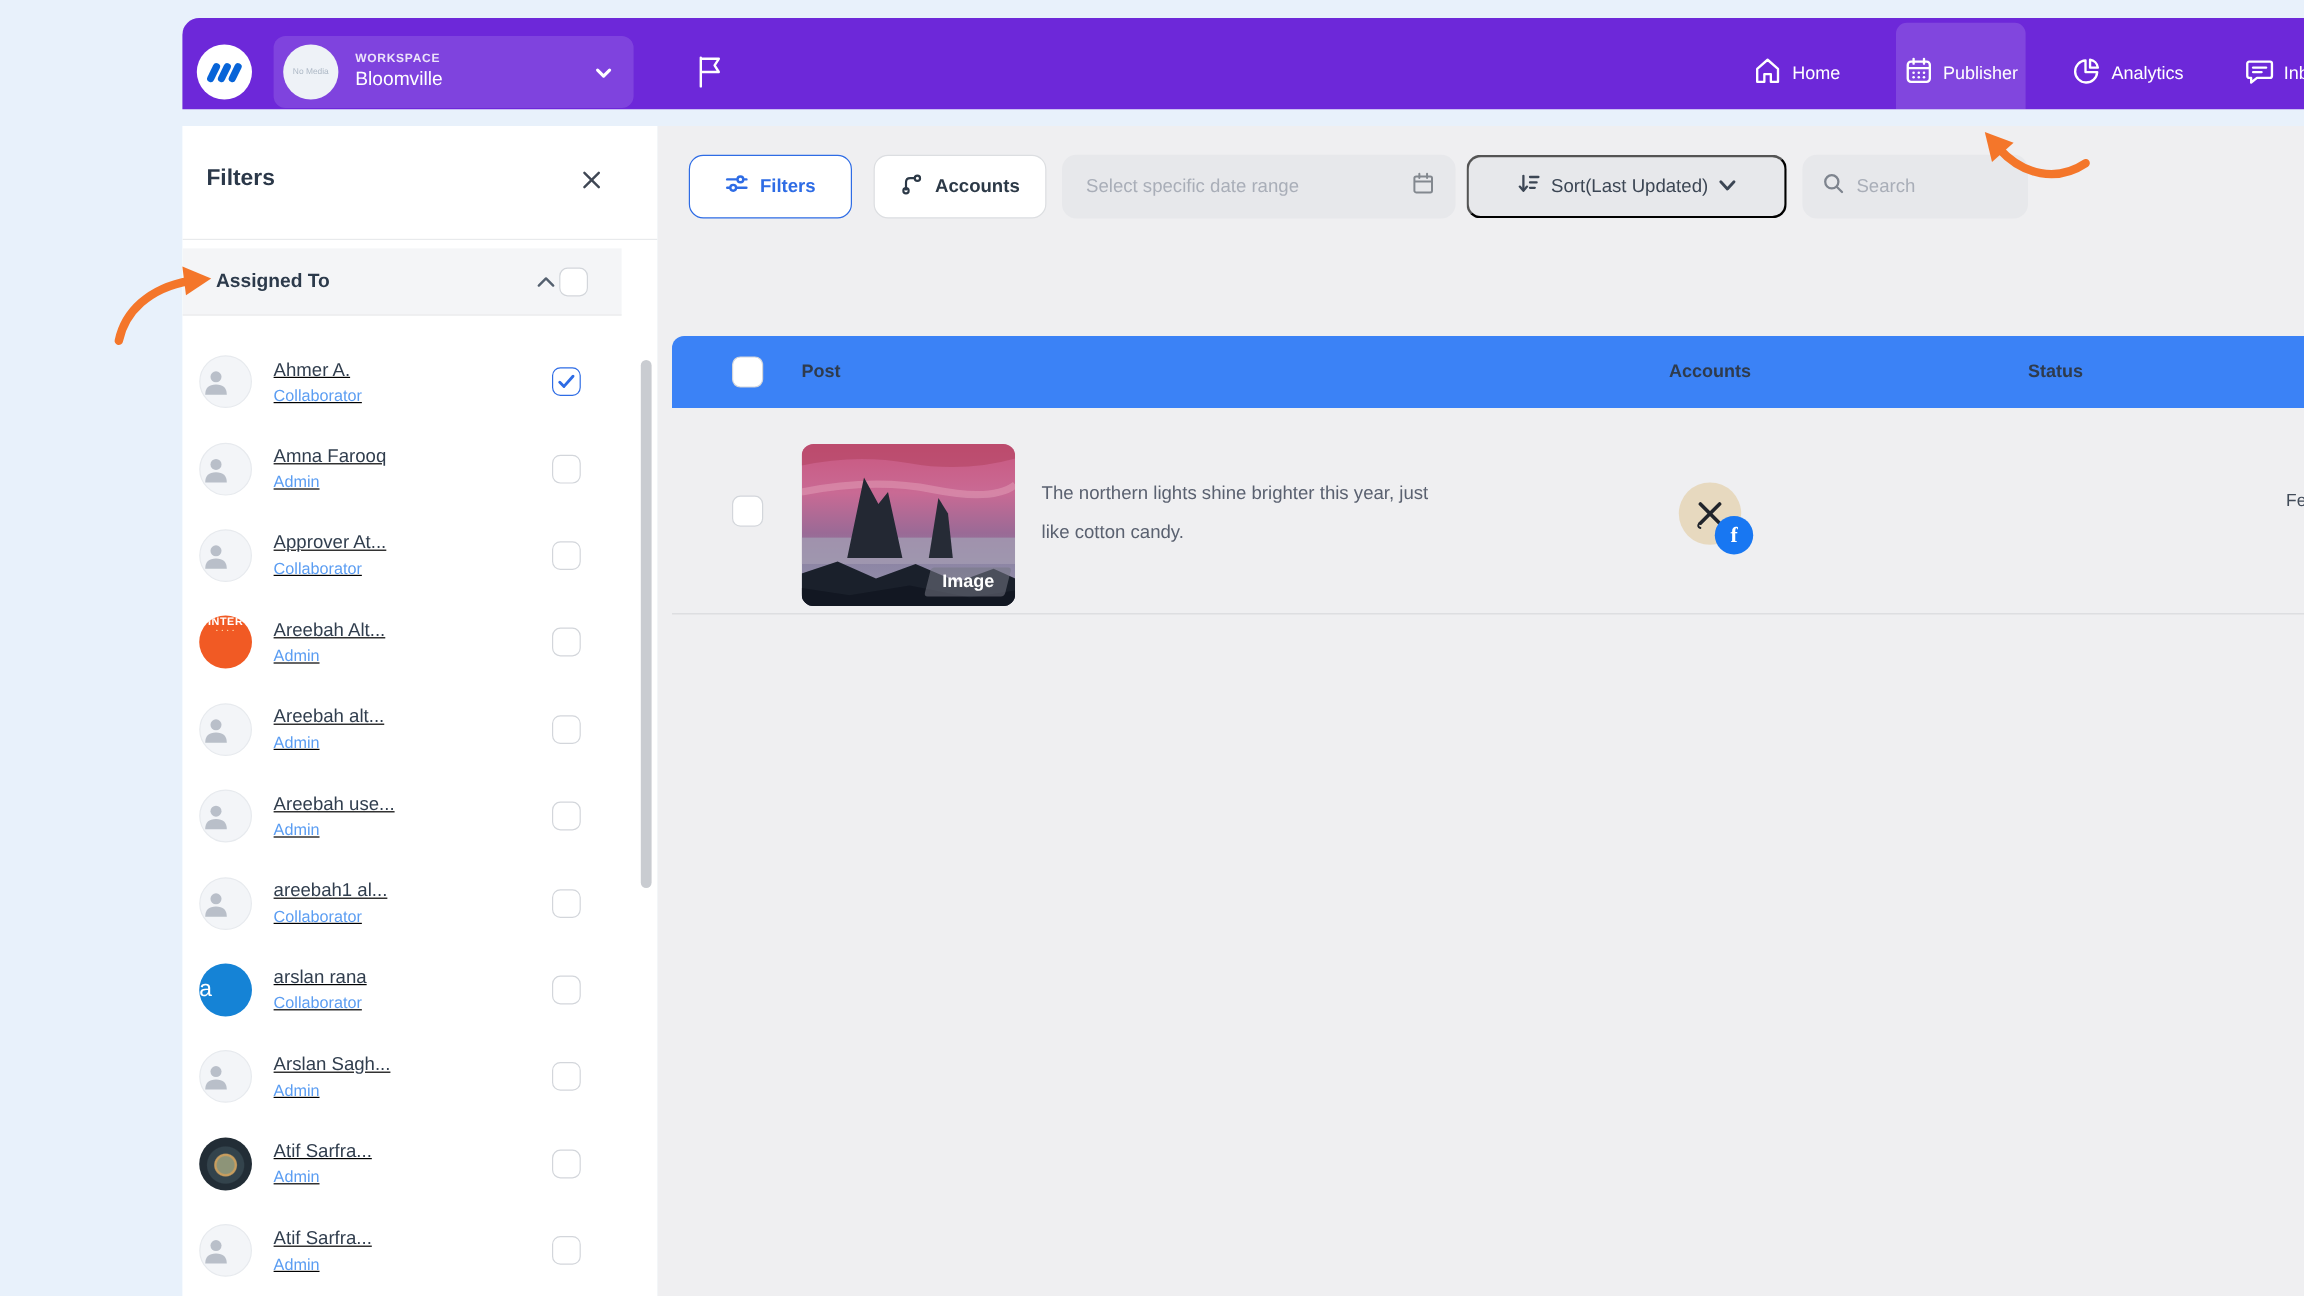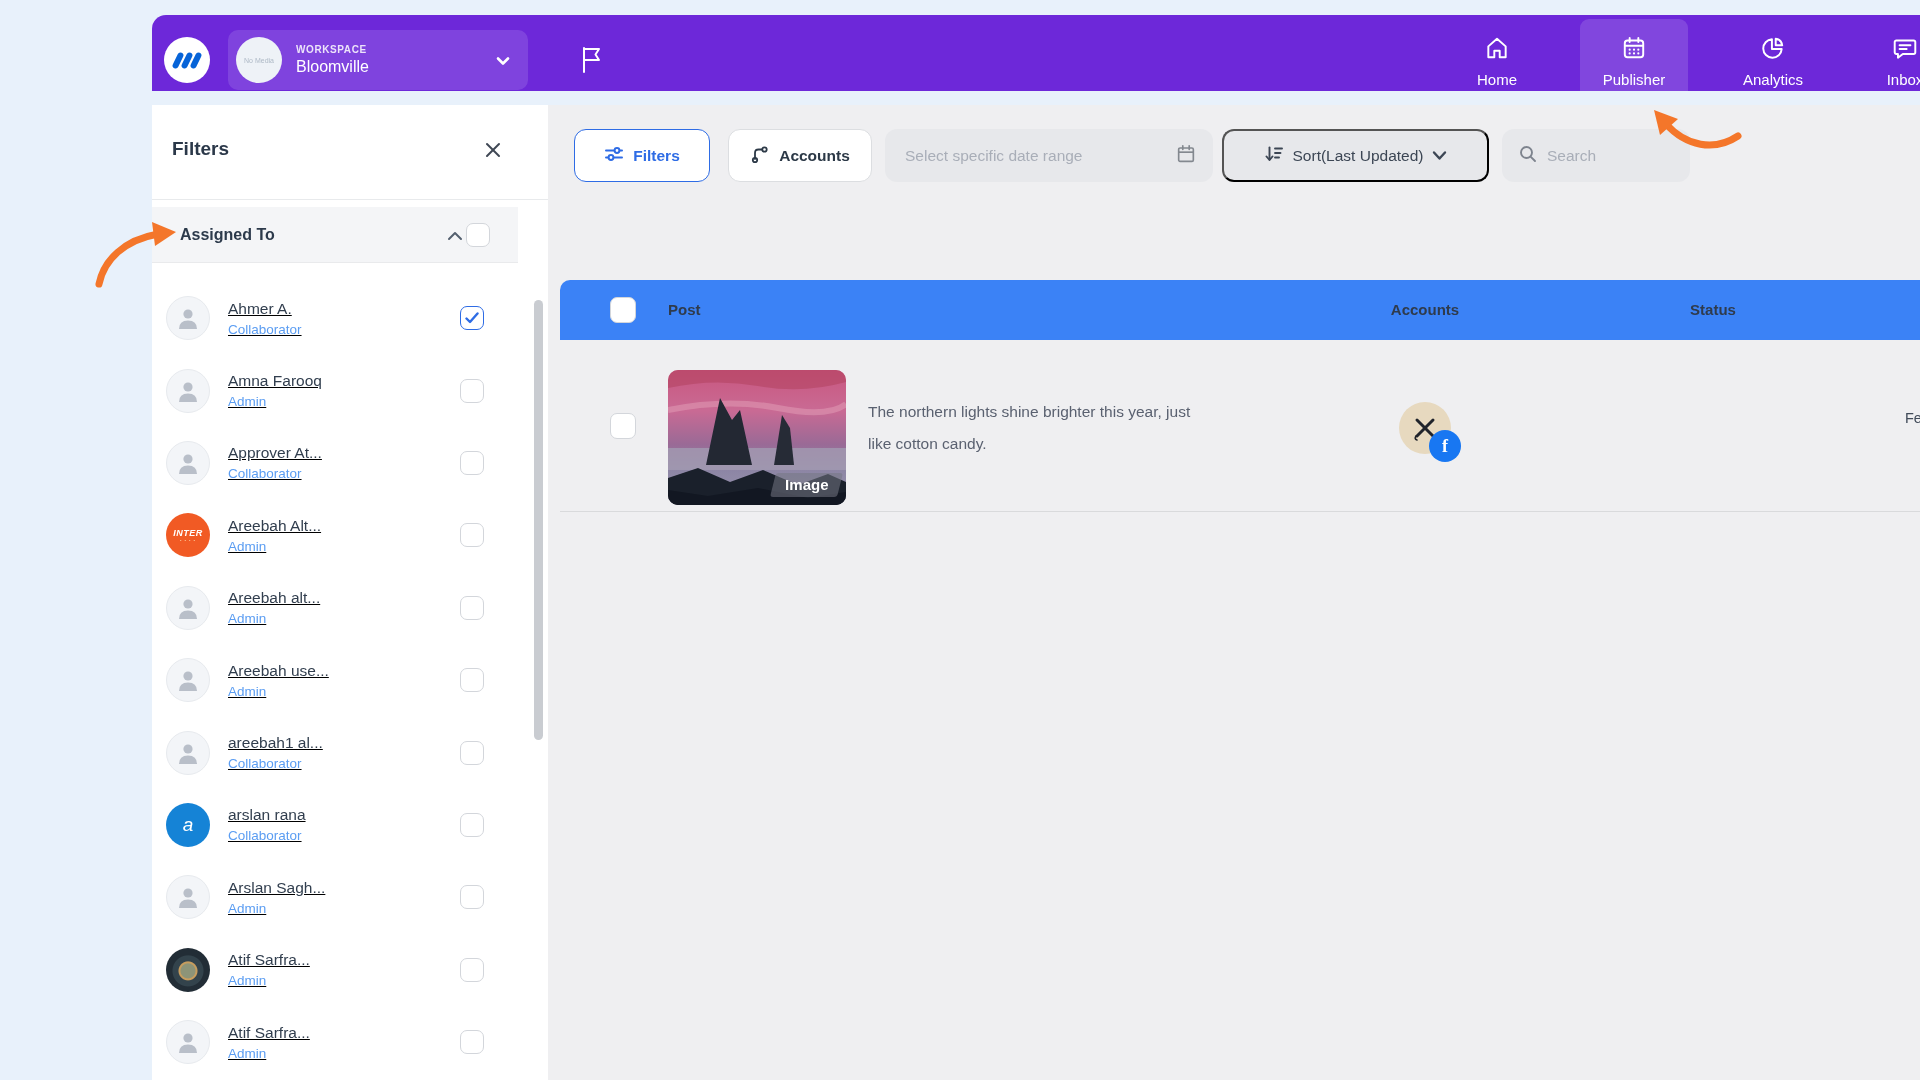--- a/index.html
+++ b/index.html
@@ -32,21 +32,21 @@
     display:flex; align-items:center; justify-content:center; text-align:center;
   }
   .ws-text { margin-left:14px; color:#fff; }
   .ws-eyebrow { display:block; font-size:10px; letter-spacing:.6px; color:rgba(255,255,255,.85); font-weight:600; }
   .ws-name { display:block; font-size:16px; margin-top:3px; font-weight:500; }
   .ws-chevron { position:absolute; right:16px; top:22px; }
   .flag-btn { position:absolute; left:425px; top:30px; width:30px; height:30px; display:flex; align-items:center; justify-content:center; }
   .nav { position:absolute; top:0; right:0; left:0; height:90px; }
   .nav-item {
     position:absolute; top:4px; width:110px; height:84px; border-radius:9px;
-    display:flex; flex-direction:column; align-items:center; justify-content:center; gap:7px;
+    display:flex; flex-direction:row; align-items:center; justify-content:center; gap:7px;
     color:#fff; font-size:15px; cursor:pointer;
   }
   .nav-item.active { background:rgba(255,255,255,0.14); }
   .nav-home      { left:1290px; }
   .nav-publisher { left:1428px; width:108px; }
   .nav-analytics { left:1566px; }
   .nav-inbox     { left:1698px; }
   
   .sidebar {
     position:absolute; left:152px; top:105px; width:396px; bottom:0;
@@ -65,22 +65,22 @@
   .cbx {
     width:24px; height:24px; border:1.6px solid #d3d6db; border-radius:7px; background:#fff;
     display:flex; align-items:center; justify-content:center; flex:none; cursor:pointer;
   }
   .cbx.checked { border-color:#2e6ce5; }
   .section-bar .cbx { position:absolute; right:28px; top:16px; }
   .user-list { position:absolute; left:0; top:177px; width:366px; }
   .user-row { height:72.4px; display:flex; align-items:center; position:relative; }
   .u-avatar {
     width:44px; height:44px; margin-left:14px; border-radius:50%; flex:none;
-    display:flex; align-items:center; justify-content:center; overflow:hidden;
-    background:#f3f5f8; border:1px solid #e7eaee;font-style:italic;
+    display:flex; align-items:center; justify-content:flex-start; overflow:hidden;
+    background:#f3f5f8; border:1px solid #e7eaee;
   }
   .u-avatar.inter { background:#f15a24; border:none; flex-direction:column; }
   .u-avatar.inter b { color:#fff; font-size:9px; letter-spacing:.5px; }
   .u-avatar.inter u { text-decoration:none; color:#ffd9a8; font-size:4px; letter-spacing:1px; }
   .u-avatar.letter { background:#1583d6; border:none; color:#fff; font-size:19px; }
   .u-avatar.compass {
     border:none;
     background:radial-gradient(circle at 50% 52%, #8d9478 0 7px, #c79d5e 8px 9px, #33434c 10px 15px, #222d36 16px);
   }
   .u-text { margin-left:18px;text-decoration:underline; }

